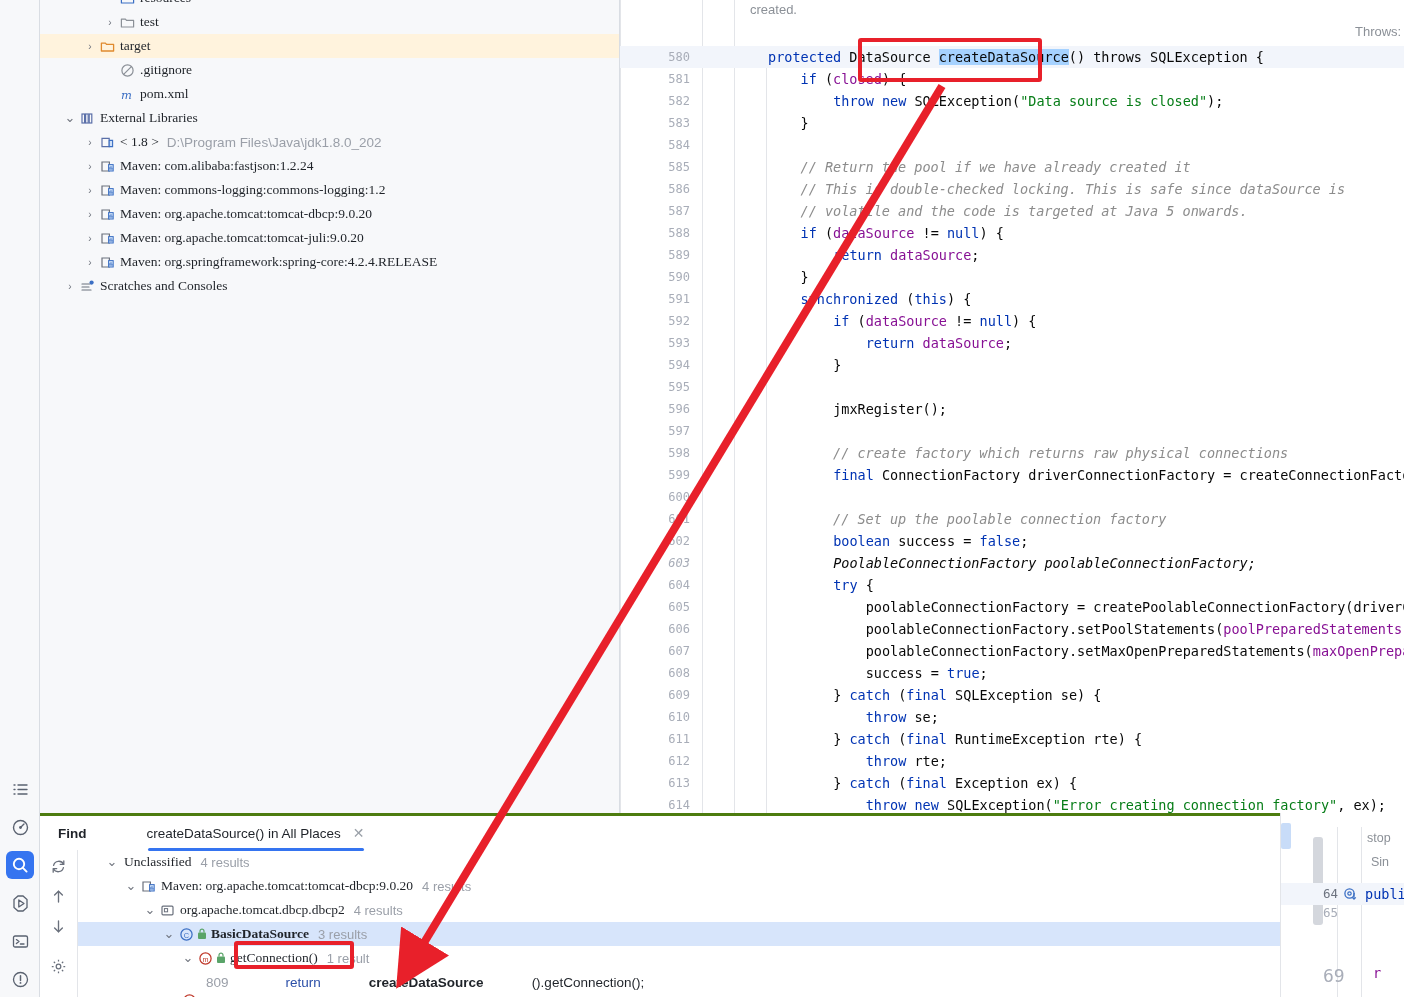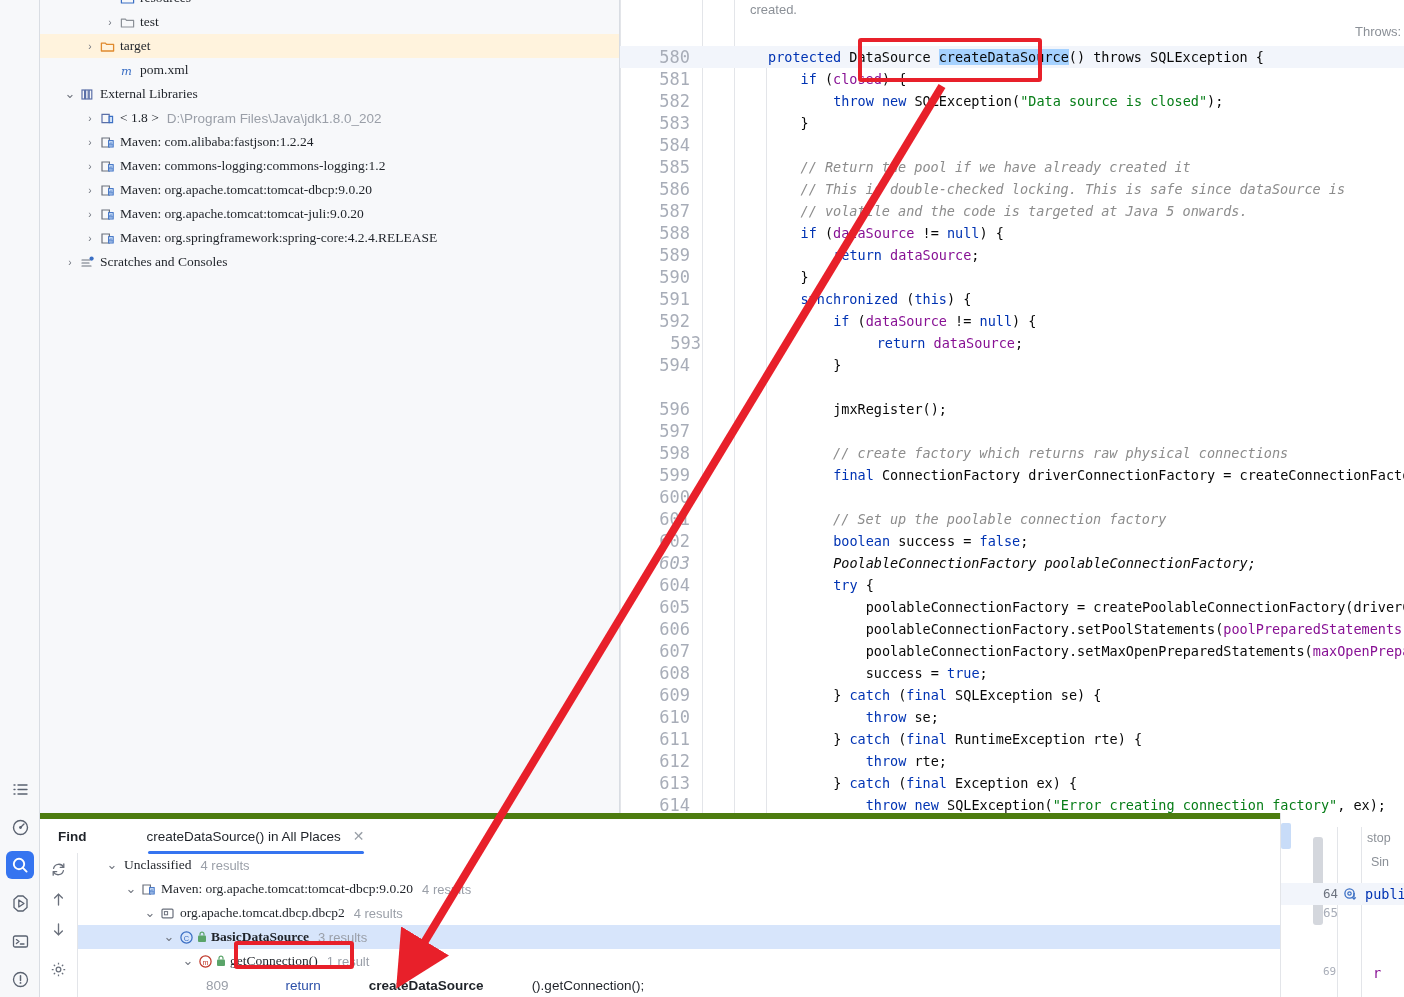--- a/index.html
+++ b/index.html
@@ -53,21 +53,21 @@
   .editor {
     flex:1 1 auto; height:813px; background:#ffffff;
     position:relative; overflow:hidden;
     font-family:"DejaVu Sans Mono","Liberation Mono",monospace;
     font-size:13.5px;
   }
   .cl { position:absolute; left:0; right:0; height:22px; display:flex; }
   .cl.hl { background:#f2f5fb; }
   .ln {
     width:82px; flex:0 0 82px; text-align:right; padding-right:12px;
-    color:#a8adb8; font-size:17px; line-height:22px;
+    color:#a8adb8; font-size:12px; line-height:22px;
     font-family:"DejaVu Sans Mono",monospace;
   }
   .gut2 { width:32px; flex:0 0 32px; }
   .gut3 { width:32px; flex:0 0 32px; }
   .code { flex:1 1 auto; line-height:22px; white-space:pre; padding-left:2px; }
 
   .kw   { color:#0033b3; }
   .str  { color:#067d17; }
   .cmt  { color:#8c8c8c; font-style:italic; }
   .fld  { color:#871094; }
@@ -79,21 +79,21 @@
 
   .docblock {
     position:absolute; left:0; top:0; width:100%; height:46px;
     font-family:"Liberation Sans",sans-serif; font-size:13px; color:#8b9097;
   }
   .docbar { position:absolute; left:114px; top:0; width:1px; height:46px; background:#d8dbe0; }
 
   
   .findpanel {
     position:absolute; left:40px; top:813px; width:1364px; height:184px;
-    background:#ffffff; border-top:6px solid #4d7c0f;
+    background:#ffffff; border-top:3px solid #4d7c0f;
   }
   .findhdr { height:34px; display:flex; align-items:center; position:relative; }
   .find-title { font-weight:bold; font-size:13.5px; margin-left:18px; color:#1f2329; }
   .find-tab {
     margin-left:58px; font-size:13.5px; color:#1f2329;
     display:flex; align-items:center; gap:12px; position:relative;
     height:34px; padding:0 2px;
   }
   .find-tab .x { color:#9aa0a8; font-size:14px; cursor:pointer; }
   .tabunderline { position:absolute; left:108px; top:32px; width:216px; height:3px; background:#3574f0; border-radius:2px; }
@@ -206,20 +206,30 @@
             <svg width="15" height="15" viewBox="0 0 15 15">
               <path d="M1.4 4.1h4l1.1 1.3h7.1v6.6H1.4z" fill="none" stroke="#e08a2e" stroke-width="1.3" stroke-linejoin="round"></path>
             </svg>
           </span>
           <span class="lbl">target</span>
         </div>
         <div class="row" style="padding-left: 62px;">
           <span class="chev"></span>
           <span class="ico">
             <svg width="15" height="15" viewBox="0 0 15 15">
+              <circle cx="7.5" cy="7.5" r="5.6" fill="none" stroke="#8b9097" stroke-width="1.2"></circle>
+              <line x1="3.6" y1="11.4" x2="11.4" y2="3.6" stroke="#8b9097" stroke-width="1.2"></line>
+            </svg>
+          </span>
+          <span class="lbl">.gitignore</span>
+        </div>
+        <div class="row" style="padding-left: 62px;">
+          <span class="chev"></span>
+          <span class="ico">
+            <svg width="15" height="15" viewBox="0 0 15 15">
               <text x="1" y="11.6" font-family="DejaVu Serif, serif" font-style="italic" font-size="11.5" fill="#3b6fc4">m</text>
             </svg>
           </span>
           <span class="lbl">pom.xml</span>
         </div>
         <div class="row" style="padding-left: 22px;">
           <span class="chev" style="font-size: 13px; line-height: 8px;">⌄</span>
           <span class="ico">
             <svg width="15" height="15" viewBox="0 0 15 15">
               <g stroke="#5a6fa8" stroke-width="1.2" fill="none">
@@ -422,31 +432,37 @@
           <div class="gut2"></div>
           <div class="gut3"></div>
           <div class="code"><span class="plain"> </span><span class="plain"> </span><span class="plain"> </span><span class="plain"> </span><span class="kw">synchronized</span><span class="plain"> </span><span class="plain">(</span><span class="kw">this</span><span class="plain">)</span><span class="plain"> </span><span class="plain">{</span></div>
         </div>
         <div class="cl" style="top: 264px;">
           <div class="ln">592</div>
           <div class="gut2"></div>
           <div class="gut3"></div>
           <div class="code"><span class="plain"> </span><span class="plain"> </span><span class="plain"> </span><span class="plain"> </span><span class="plain"> </span><span class="plain"> </span><span class="plain"> </span><span class="plain"> </span><span class="kw">if</span><span class="plain"> </span><span class="plain">(</span><span class="fld">dataSource</span><span class="plain"> </span><span class="plain">!</span><span class="plain">=</span><span class="plain"> </span><span class="kw">null</span><span class="plain">)</span><span class="plain"> </span><span class="plain">{</span></div>
         </div>
-        <div class="cl" style="top: 286px; padding-left: 11px;">
+        <div class="cl" style="top: 286px;">
           <div class="ln">593</div>
           <div class="gut2"></div>
           <div class="gut3"></div>
           <div class="code"><span class="plain"> </span><span class="plain"> </span><span class="plain"> </span><span class="plain"> </span><span class="plain"> </span><span class="plain"> </span><span class="plain"> </span><span class="plain"> </span><span class="plain"> </span><span class="plain"> </span><span class="plain"> </span><span class="plain"> </span><span class="kw">return</span><span class="plain"> </span><span class="fld">dataSource</span><span class="plain">;</span></div>
         </div>
         <div class="cl" style="top: 308px;">
           <div class="ln">594</div>
           <div class="gut2"></div>
           <div class="gut3"></div>
           <div class="code"><span class="plain"> </span><span class="plain"> </span><span class="plain"> </span><span class="plain"> </span><span class="plain"> </span><span class="plain"> </span><span class="plain"> </span><span class="plain"> </span><span class="plain">}</span></div>
+        </div>
+        <div class="cl" style="top: 330px;">
+          <div class="ln">595</div>
+          <div class="gut2"></div>
+          <div class="gut3"></div>
+          <div class="code"></div>
         </div>
         <div class="cl" style="top: 352px;">
           <div class="ln">596</div>
           <div class="gut2"></div>
           <div class="gut3"></div>
           <div class="code"><span class="plain"> </span><span class="plain"> </span><span class="plain"> </span><span class="plain"> </span><span class="plain"> </span><span class="plain"> </span><span class="plain"> </span><span class="plain"> </span><span class="plain">jmxRegister</span><span class="plain">(</span><span class="plain">)</span><span class="plain">;</span></div>
         </div>
         <div class="cl" style="top: 374px;">
           <div class="ln">597</div>
           <div class="gut2"></div>
@@ -707,21 +723,21 @@
       <span style="position:absolute;left:42px;color:#6e7480;font-family:'DejaVu Sans Mono',monospace;font-size:12.5px;line-height:22px;">64</span>
       <svg style="position:absolute;left:62px;top:4px;" width="15" height="15" viewBox="0 0 15 15">
         <circle cx="6.5" cy="6.5" r="4.6" fill="none" stroke="#3b6fc4" stroke-width="1.3"></circle>
         <circle cx="6.5" cy="6.5" r="1.7" fill="none" stroke="#3b6fc4" stroke-width="1.2"></circle>
         <line x1="11" y1="6" x2="11" y2="12" stroke="#3b6fc4" stroke-width="1.2"></line>
         <polyline points="9.2,10.3 11,12.2 12.8,10.3" fill="none" stroke="#3b6fc4" stroke-width="1.2"></polyline>
       </svg>
       <span style="position:absolute;left:84px;color:#0033b3;font-family:'DejaVu Sans Mono',monospace;font-size:13.5px;line-height:22px;">publi</span>
     </div>
     <div style="position:absolute;left:42px;top:92px;color:#a8adb8;font-family:'DejaVu Sans Mono',monospace;font-size:12.5px;">65</div>
-    <div style="position:absolute;left:42px;top:152px;color:#a8adb8;font-family:'DejaVu Sans Mono',monospace;font-size:11px;">69</div>
+    <div style="position:absolute;left:42px;top:152px;color:#a8adb8;font-family:'DejaVu Sans Mono',monospace;font-size:18px;">69</div>
     <div style="position:absolute;left:92px;top:152px;color:#871094;font-family:'DejaVu Sans Mono',monospace;font-size:13.5px;">r</div>
   </div>
 
   <div class="redbox" id="box0" style="left: 858px; top: 38px; width: 184px; height: 44px; border-color: rgb(232, 32, 42);"></div>
   <div class="redbox" id="box1" style="left: 234px; top: 941px; width: 120px; height: 28px; border-color: rgb(232, 32, 42);"></div>
 
   <svg class="arrowsvg">
     <defs>
       <marker id="ah" markerWidth="7" markerHeight="7" refX="2.2" refY="3.5" orient="auto">
         <polygon points="0,0 7,3.5 0,7" fill="#e8202a"></polygon>

